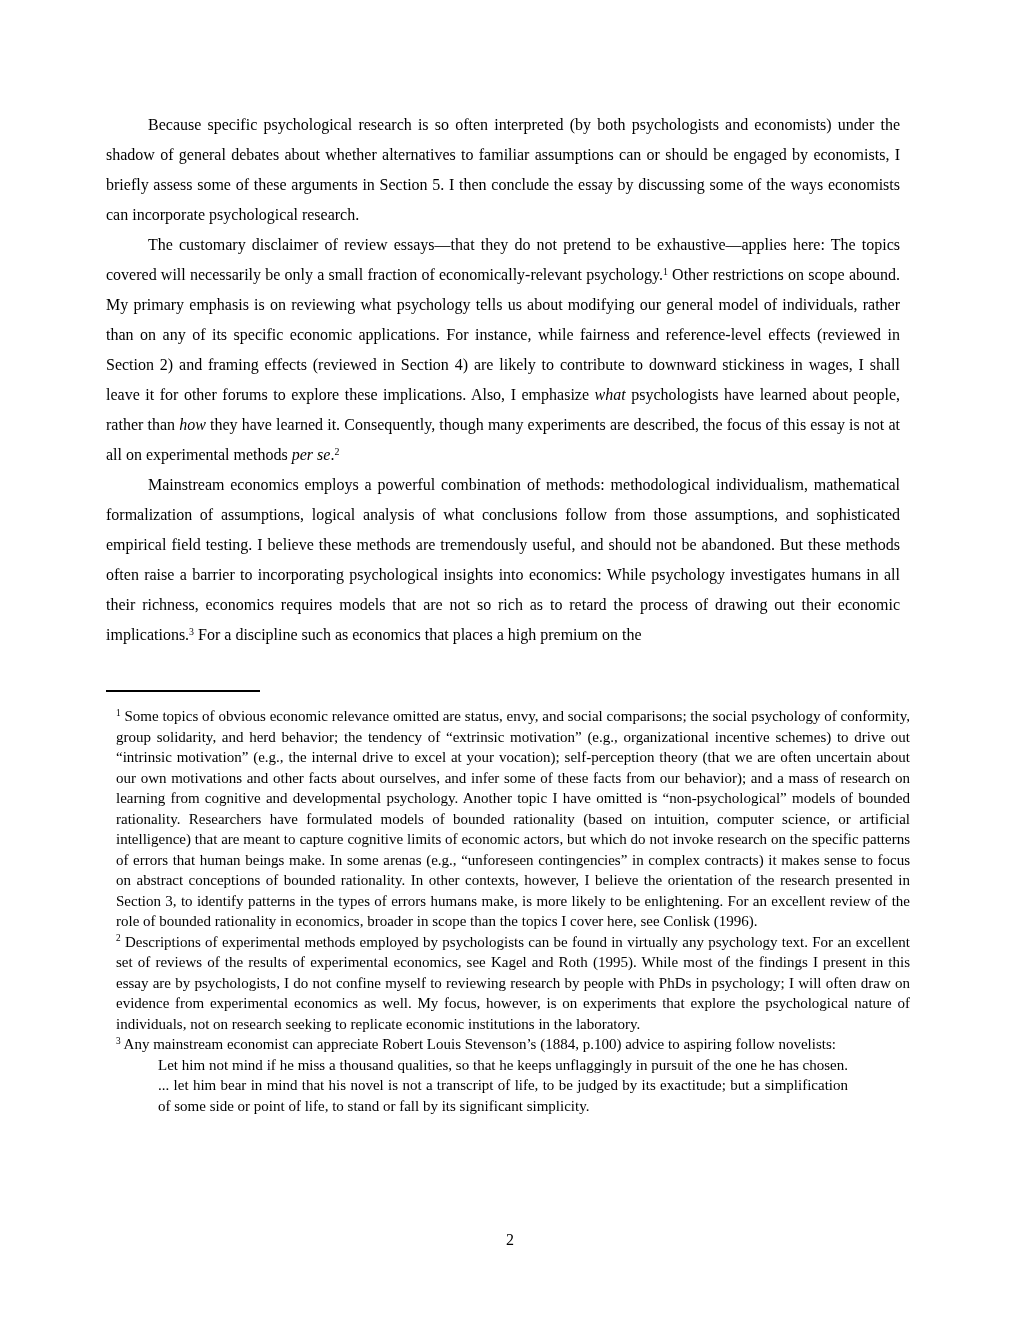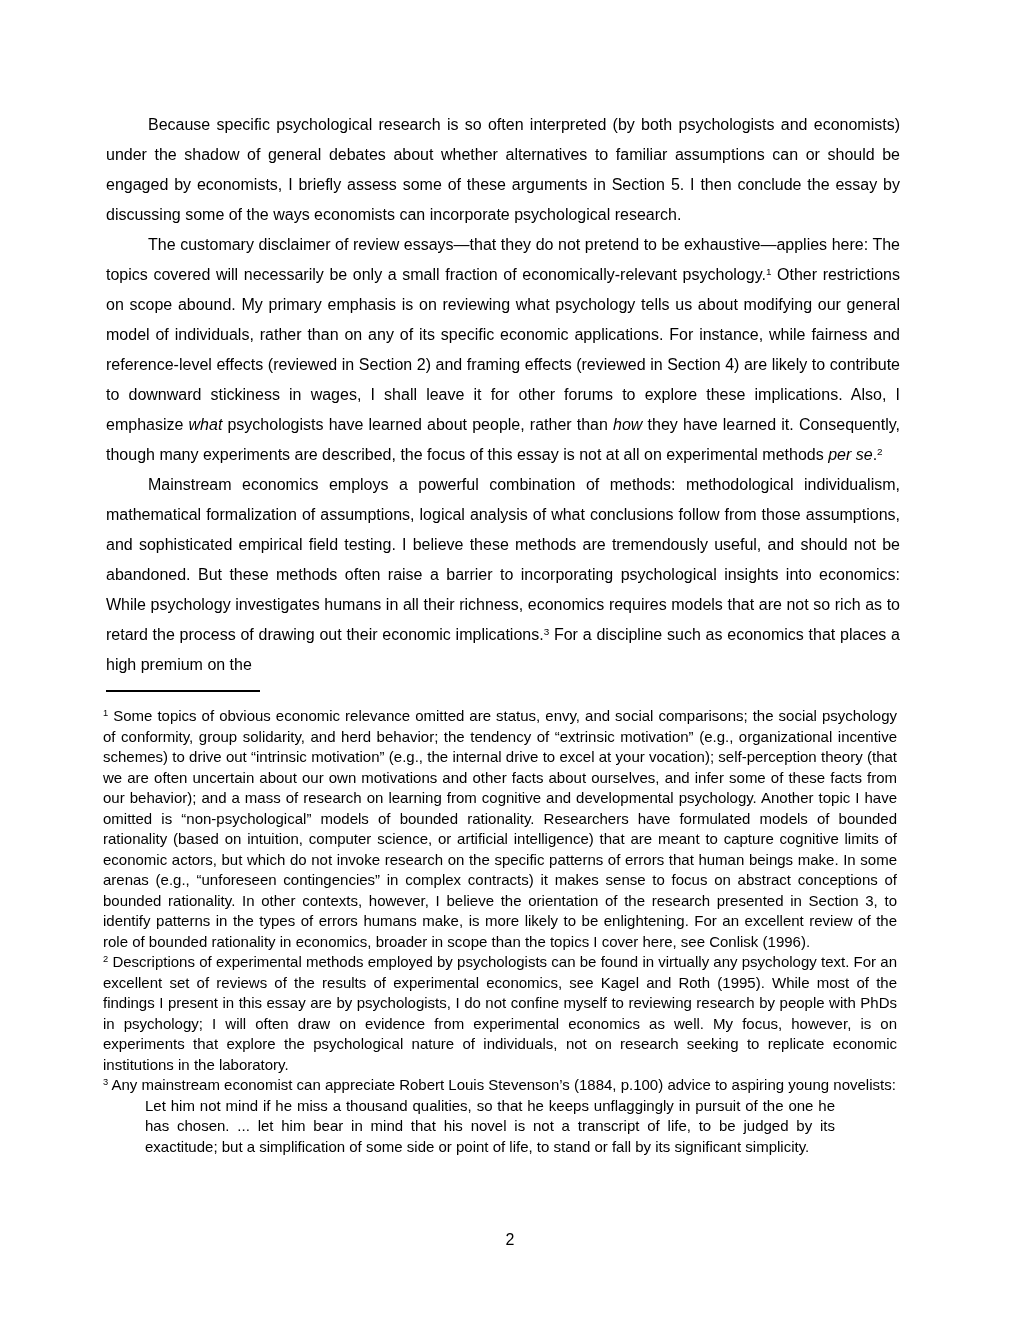--- a/index.html
+++ b/index.html
@@ -6,21 +6,21 @@
     margin: 0;
     padding: 0;
     background: #ffffff;
   }
   .page {
     position: relative;
     width: 1020px;
     height: 1320px;
     background: #ffffff;
     color: #000000;
-    font-family: Liberation Sans, sans-serif;
+    font-family: Liberation Serif, serif;
     overflow: hidden;
   }
   .body-text {
     position: absolute;
     left: 106px;
     top: 110px;
     width: 794px;
     font-size: 16px;
     line-height: 30px;
     text-align: justify;
@@ -42,21 +42,21 @@
   .fn-rule {
     position: absolute;
     left: 106px;
     top: 690px;
     width: 154px;
     height: 0;
     border-top: 2px solid #000000;
   }
   .footnotes {
     position: absolute;
-    left: 103px;
+    left: 116px;
     top: 706px;
     width: 794px;
     font-size: 15px;
     line-height: 20.5px;
     text-align: justify;
   }
   .footnote {
     margin: 0;
   }
   .fn-quote {
@@ -79,17 +79,17 @@
 <div class="page">
   <div class="body-text">
       <p class="para"><span>Because specific psychological research is so often interpreted (by both psychologists and economists) under the shadow of general debates about whether alternatives to familiar assumptions can or should be engaged by economists, I briefly assess some of these arguments in Section 5.  I then conclude the essay by discussing some of the ways economists can incorporate psychological research.</span></p>
       <p class="para"><span>The customary disclaimer of review essays—that they do not pretend to be exhaustive—applies here:  The topics covered will necessarily be only a small fraction of economically-relevant psychology.</span><sup class="ref">1</sup><span>  Other restrictions on scope abound.  My primary emphasis is on reviewing what psychology tells us about modifying our general model of individuals, rather than on any of its specific economic applications.  For instance, while fairness and reference-level effects (reviewed in Section 2) and framing effects (reviewed in Section 4) are likely to contribute to downward stickiness in wages, I shall leave it for other forums to explore these implications.  Also, I emphasize </span><span class="it">what</span><span> psychologists have learned about people, rather than </span><span class="it">how</span><span> they have learned it.  Consequently, though many experiments are described, the focus of this essay is not at all on experimental methods </span><span class="it">per se</span><span>.</span><sup class="ref">2</sup></p>
       <p class="para"><span>Mainstream economics employs a powerful combination of methods:  methodological individualism, mathematical formalization of assumptions, logical analysis of what conclusions follow from those assumptions, and sophisticated empirical field testing.  I believe these methods are tremendously useful, and should not be abandoned.  But these methods often raise a barrier to incorporating psychological insights into economics:  While psychology investigates humans in all their richness, economics requires models that are not so rich as to retard the process of drawing out their economic implications.</span><sup class="ref">3</sup><span>  For a discipline such as economics that places a high premium on the</span></p>
     </div>
   <div class="fn-rule"></div>
   <div class="footnotes">
       <div class="footnote"><sup class="ref">1</sup><span> Some topics of obvious economic relevance omitted are status, envy, and social comparisons; the social psychology of conformity, group solidarity, and herd behavior; the tendency of “extrinsic motivation” (e.g., organizational incentive schemes) to drive out “intrinsic motivation” (e.g., the internal drive to excel at your vocation); self-perception theory (that we are often uncertain about our own motivations and other facts about ourselves, and infer some of these facts from our behavior); and a mass of research on learning from cognitive and developmental psychology.  Another topic I have omitted is “non-psychological” models of bounded rationality.  Researchers have formulated models of bounded rationality (based on intuition, computer science, or artificial intelligence) that are meant to capture cognitive limits of economic actors, but which do not invoke research on the specific patterns of errors that human beings make. In some arenas (e.g., “unforeseen contingencies” in complex contracts) it makes sense to focus on abstract conceptions of bounded rationality.  In other contexts, however, I believe the orientation of the research presented in Section 3, to identify patterns in the types of errors humans make, is more likely to be enlightening.  For an excellent review of the role of bounded rationality in economics, broader in scope than the topics I cover here, see Conlisk (1996).</span></div>
       <div class="footnote"><sup class="ref">2</sup><span> Descriptions of experimental methods employed by psychologists can be found in virtually any psychology text.  For an excellent set of reviews of the results of experimental economics, see Kagel and Roth (1995).  While most of the findings I present in this essay are by psychologists, I do not confine myself to reviewing research by people with PhDs in psychology; I will often draw on evidence from experimental economics as well.  My focus, however, is on experiments that explore the psychological nature of individuals, not on research seeking to replicate economic institutions in the laboratory.</span></div>
-      <div class="footnote"><sup class="ref">3</sup><span> Any mainstream economist can appreciate Robert Louis Stevenson’s (1884, p.100) advice to aspiring young novelists:</span></div>
+      <div class="footnote"><sup class="ref">3</sup><span> Any mainstream economist can appreciate Robert Louis Stevenson’s (1884, p.100) advice to aspiring follow novelists:</span></div>
       <div class="fn-quote">Let him not mind if he miss a thousand qualities, so that he keeps unflaggingly in pursuit of the one he has chosen.  ...  let him bear in mind that his novel is not a transcript of life, to be judged by its exactitude; but a simplification of some side or point of life, to stand or fall by its significant simplicity.</div>
     </div>
   <div class="page-number">2</div>
 </div>
 
 </body></html>

